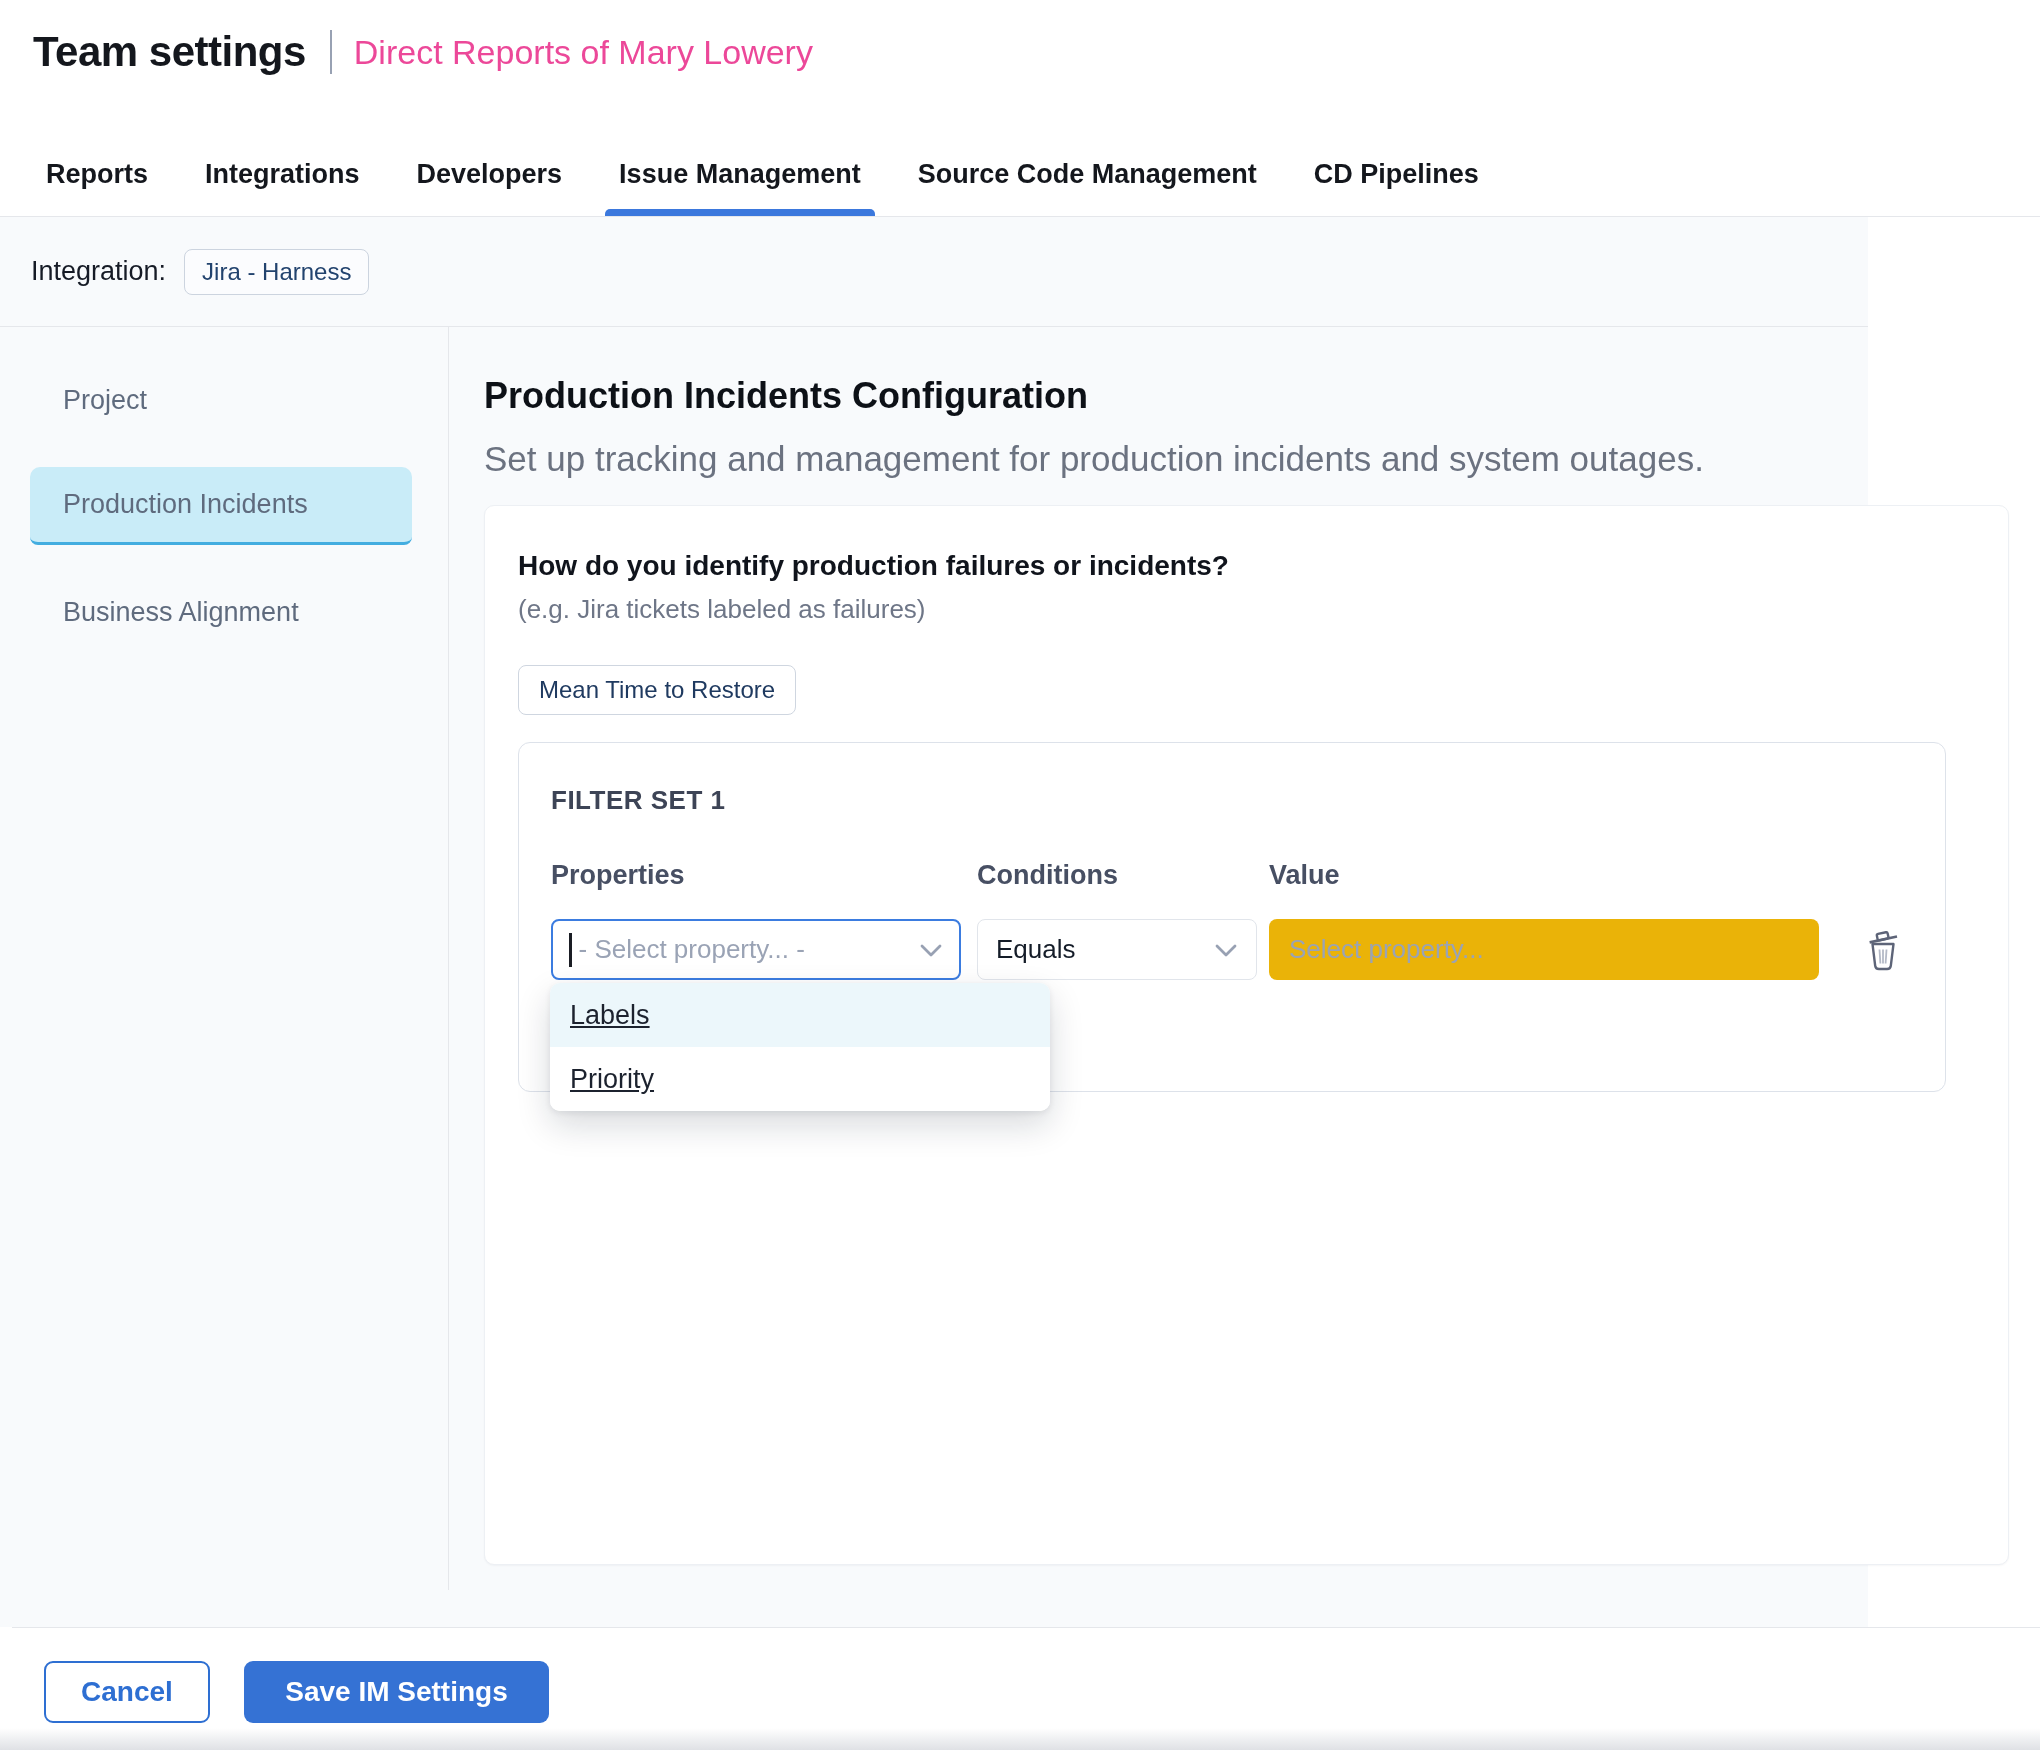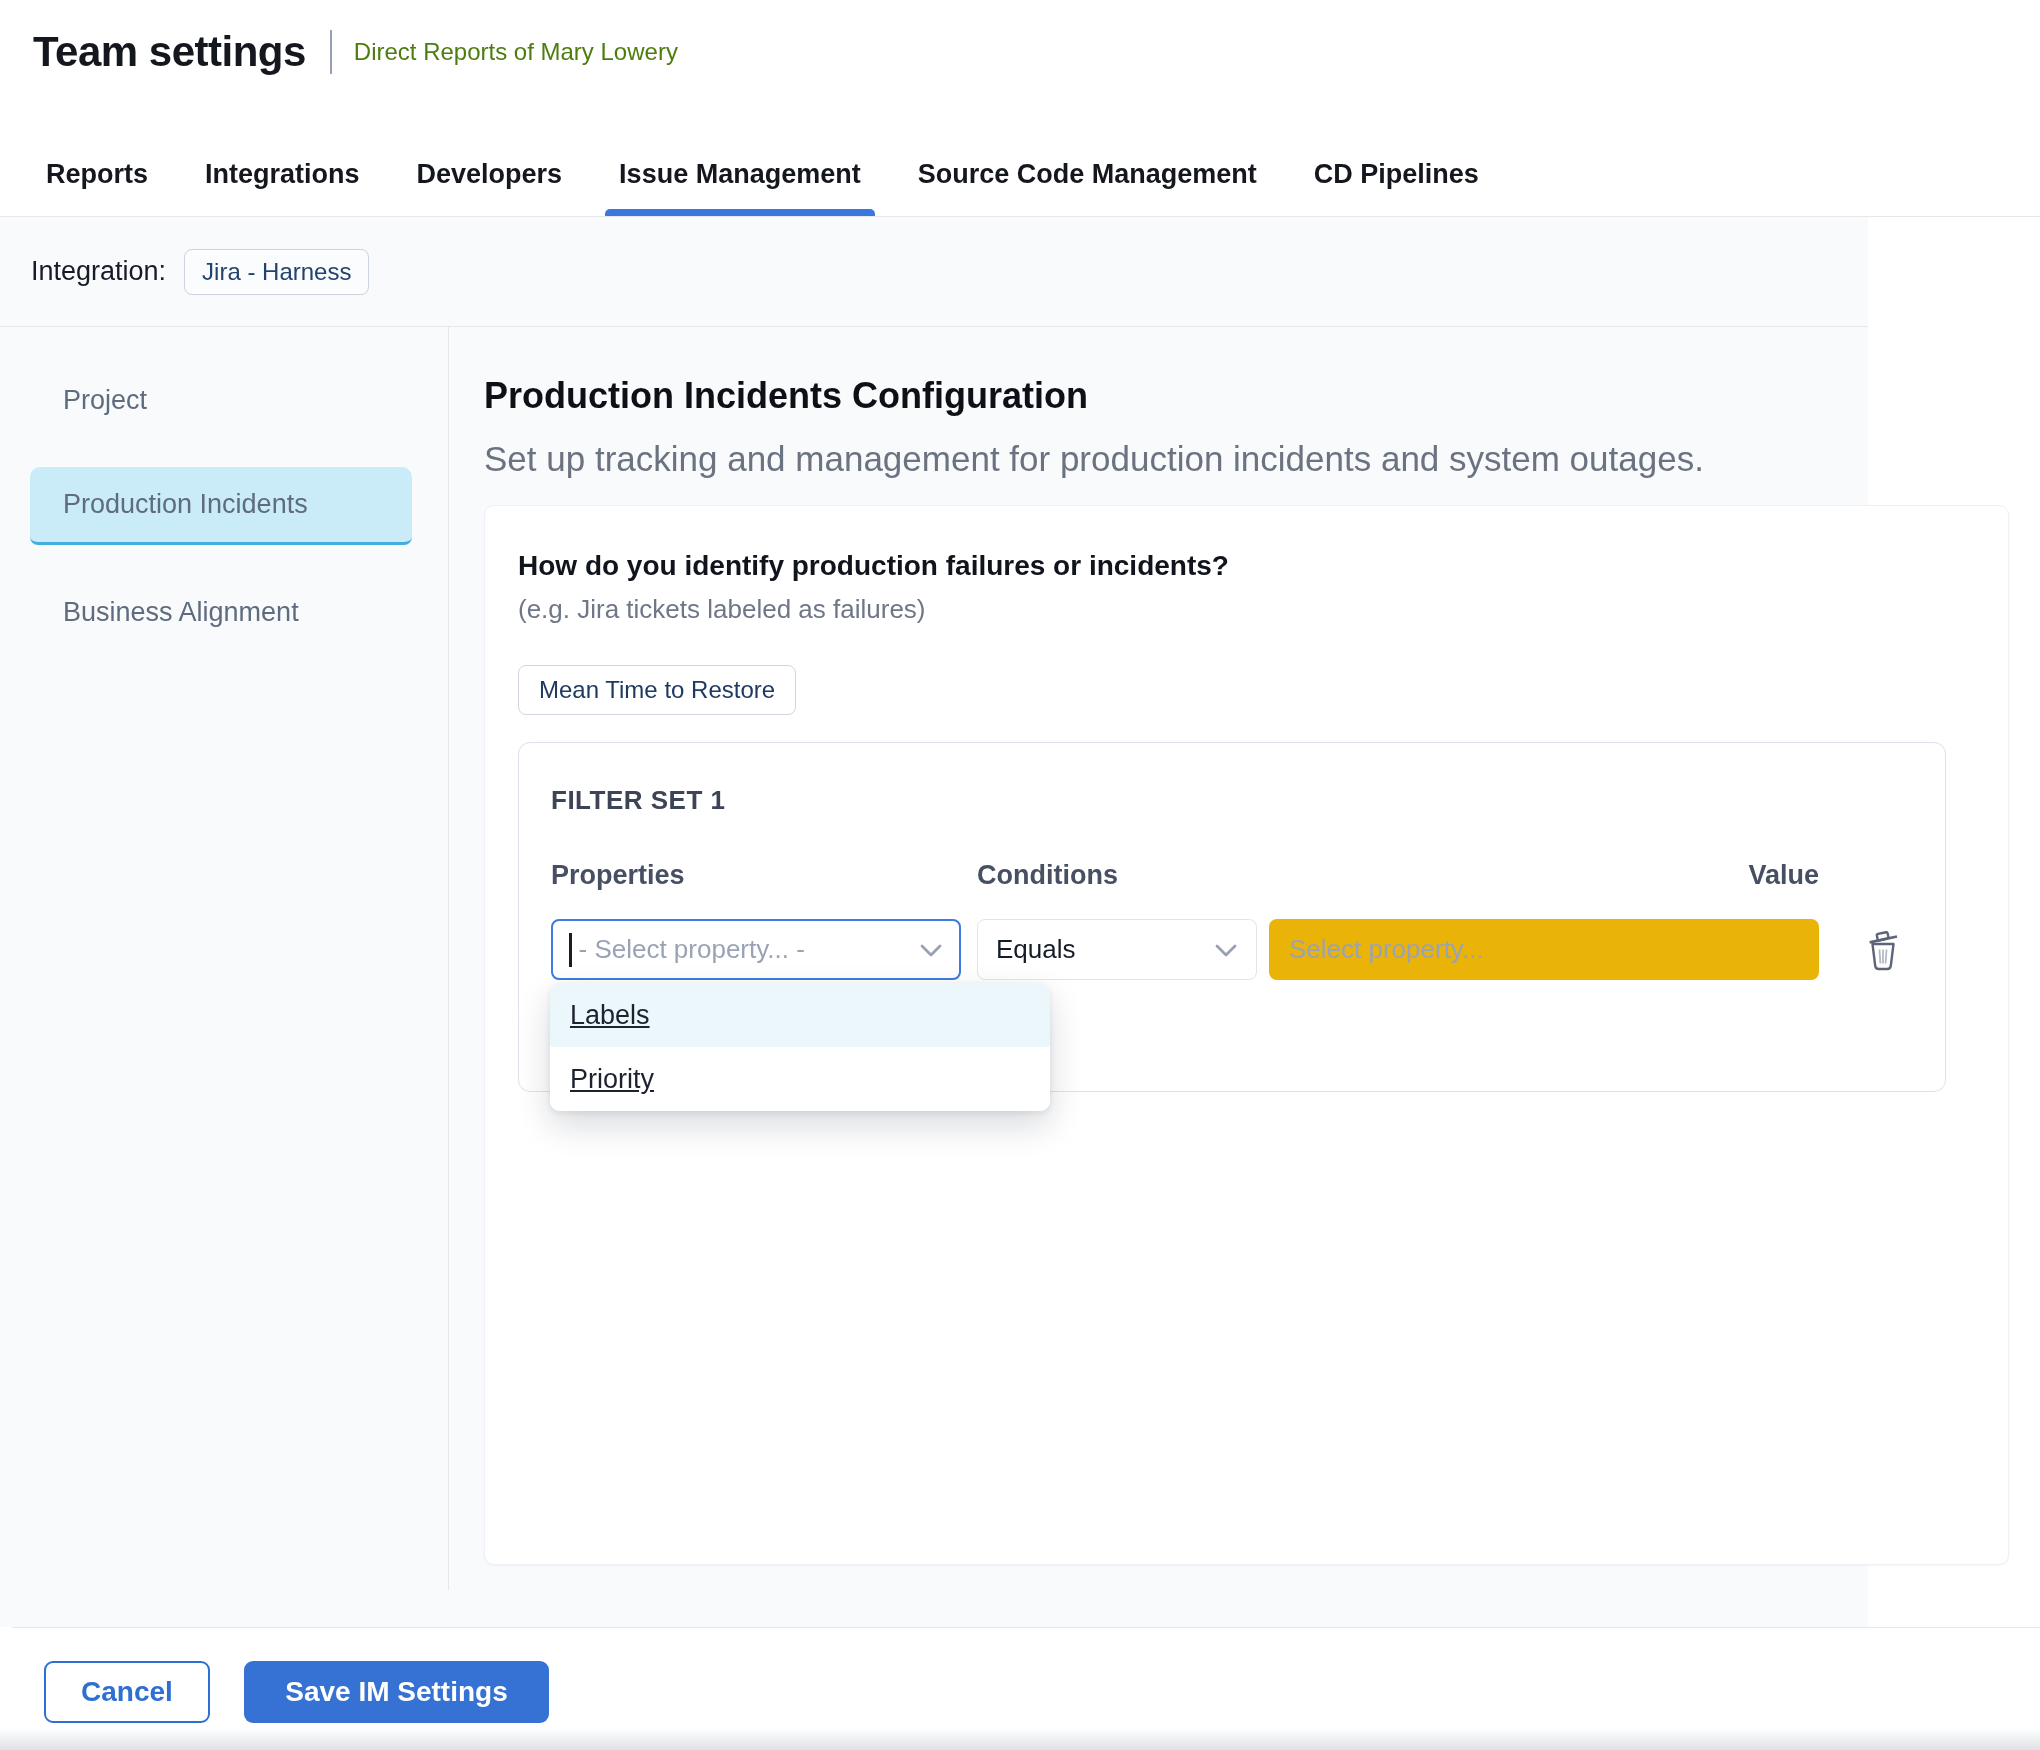--- a/index.html
+++ b/index.html
@@ -10,21 +10,21 @@
     font-family:"Liberation Sans", sans-serif;
     color:#10141c;
     overflow:hidden;
   }
 
   
   .header { position:absolute; top:0; left:0; width:2040px; height:217px; background:#fff; border-bottom:1px solid #e5e7eb; z-index:2; }
   .title-row { position:absolute; top:28px; left:33px; display:flex; align-items:center; }
   .page-title { font-size:42px; font-weight:800; letter-spacing:-0.5px; color:#14171d; }
   .title-divider { width:2px; height:44px; background:#98a1b3; margin:0 22px 0 24px; }
-  .page-subtitle { font-size:24px; color:#4d7c0f; }
+  .page-subtitle { font-size:34px; color:#ec4899; }
 
   .tabs { position:absolute; left:46px; bottom:0; display:flex; }
   .tab { position:relative; font-size:27px; font-weight:600; color:#14171d; padding-bottom:26px; margin-right:57px; cursor:pointer; white-space:nowrap; }
   .tab.active::after { content:""; position:absolute; left:-14px; right:-14px; bottom:0; height:7px; background:#3b78dd; border-radius:5px 5px 0 0; }
 
   
   .content { position:absolute; top:217px; left:0; width:1868px; height:1410px; background:#f8fafc; }
 
   .integration-row { height:110px; border-bottom:1px solid #e5e7eb; display:flex; align-items:center; padding-left:31px; }
   .integration-label { font-size:27px; color:#161b26; }
@@ -46,21 +46,21 @@
   .card { margin-top:26px; width:1525px; height:1060px; background:#fff; border:1px solid #edf0f4; border-radius:10px; box-shadow:0 1px 2px rgba(16,24,40,.04); padding:44px 62px 0 33px; }
   .question { font-size:28px; font-weight:700; color:#10141c; }
   .hint { margin-top:12px; font-size:26px; color:#6e7687; }
   .metric-chip { margin-top:40px; display:inline-block; padding:10px 20px; border:1.5px solid #cfd6e0; border-radius:8px; font-size:24px; color:#1f3a60; background:#fff; cursor:pointer; }
 
   .filter-box { position:relative; margin-top:27px; width:1428px; height:350px; border:1.5px solid #dde2ea; border-radius:12px; padding:42px 32px 0; }
   .fs-title { font-size:26px; font-weight:700; color:#3d4456; letter-spacing:.5px; }
   .fs-headers { display:flex; margin-top:44px; font-size:27px; font-weight:700; color:#474f63; }
   .fs-h1 { width:410px; margin-right:16px; }
   .fs-h2 { width:280px; margin-right:12px; }
-  .fs-h3 { width:550px;text-align:right; }
+  .fs-h3 { width:550px; }
   .fs-row { display:flex; align-items:center; margin-top:28px; }
 
   .select { height:61px; border-radius:8px; display:flex; align-items:center; background:#fff; font-size:26px; cursor:pointer; }
   .select-properties { width:410px; border:2.5px solid #3b7ce0; padding:0 16px; }
   .select-conditions { width:280px; border:1.5px solid #e1e5eb; margin-left:16px; padding:0 18px; }
   .text-caret { width:2.5px; height:34px; background:#1a1d24; margin-right:7px; flex:none; }
   .ph { color:#9aa3b5; white-space:nowrap; overflow:hidden; }
   .sel-text { color:#141c28; }
   .chev { margin-left:auto; flex:none; }
 

